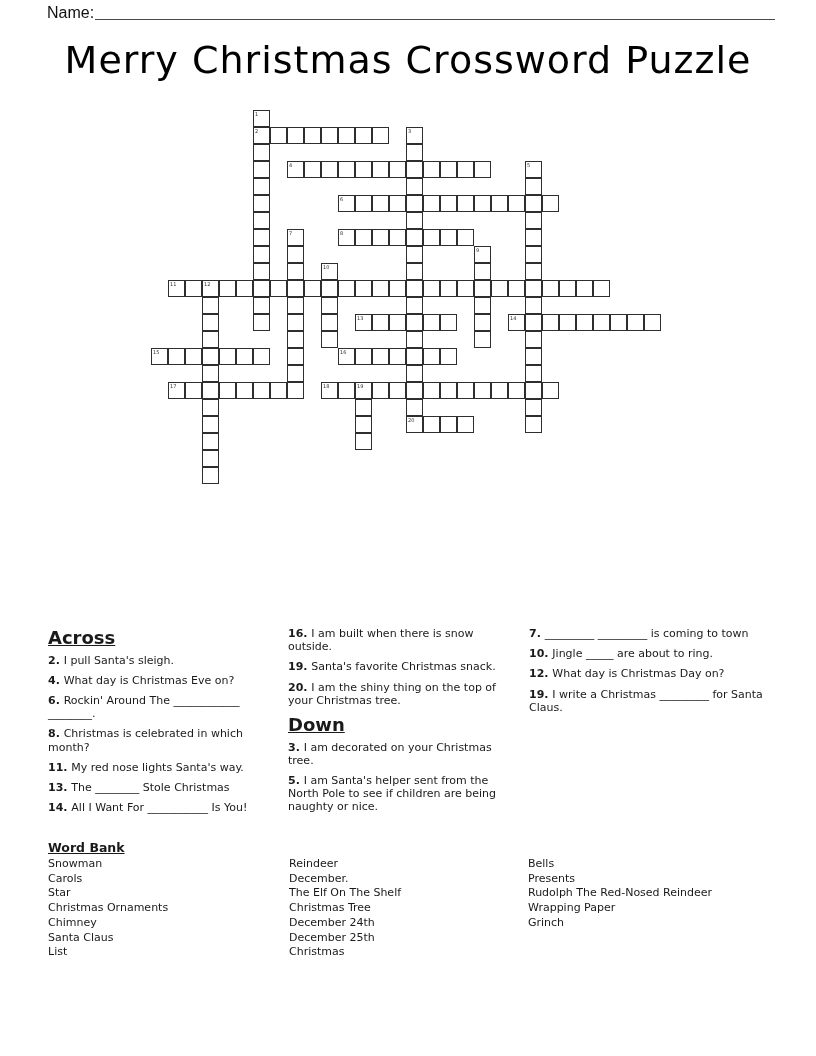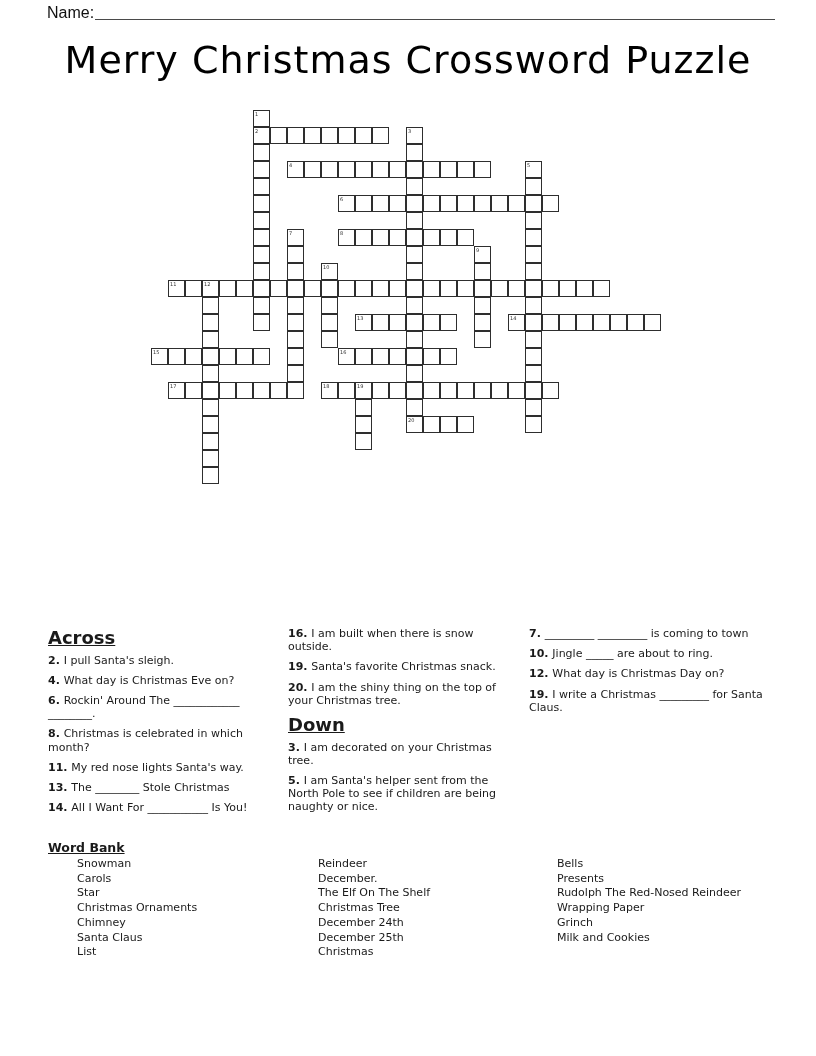--- a/index.html
+++ b/index.html
@@ -18,21 +18,21 @@
   .clue-col{position:absolute;font-size:11px;line-height:1.2;}
   .clue-col-left{left:48px;top:627px;width:236px;}
   .clue-col-mid{left:288px;top:627px;width:228px;}
   .clue-col-right{left:529px;top:627px;width:254px;}
   .clue-header{font-size:18px;font-weight:bold;text-decoration:underline;margin-bottom:5px;}
   .clue{margin-bottom:7px;}
   .clue b{font-weight:bold;}
   .wordbank-header{position:absolute;left:48px;top:840px;font-size:12.5px;font-weight:bold;
         text-decoration:underline;}
   .wb-col{position:absolute;top:857px;font-size:11px;}
-  .wb-col div{line-height:14.7px;margin-left:29px;}
+  .wb-col div{line-height:14.7px;}
   .wb-col-1{left:48px;width:230px;}
   .wb-col-2{left:289px;width:230px;}
   .wb-col-3{left:528px;width:260px;}
 </style>
 </head>
 <body>
 
 <div class="page">
 
   <div class="name-line"></div>
@@ -320,16 +320,15 @@
       <div>December 24th</div>
       <div>December 25th</div>
       <div>Christmas</div>
     </div>
   <div class="wb-col wb-col-3" id="wb-3">
       <div>Bells</div>
       <div>Presents</div>
       <div>Rudolph The Red-Nosed Reindeer</div>
       <div>Wrapping Paper</div>
       <div>Grinch</div>
-      <div>Milk and Cookies</div>
     </div>
 
 </div>
 
 </body></html>

